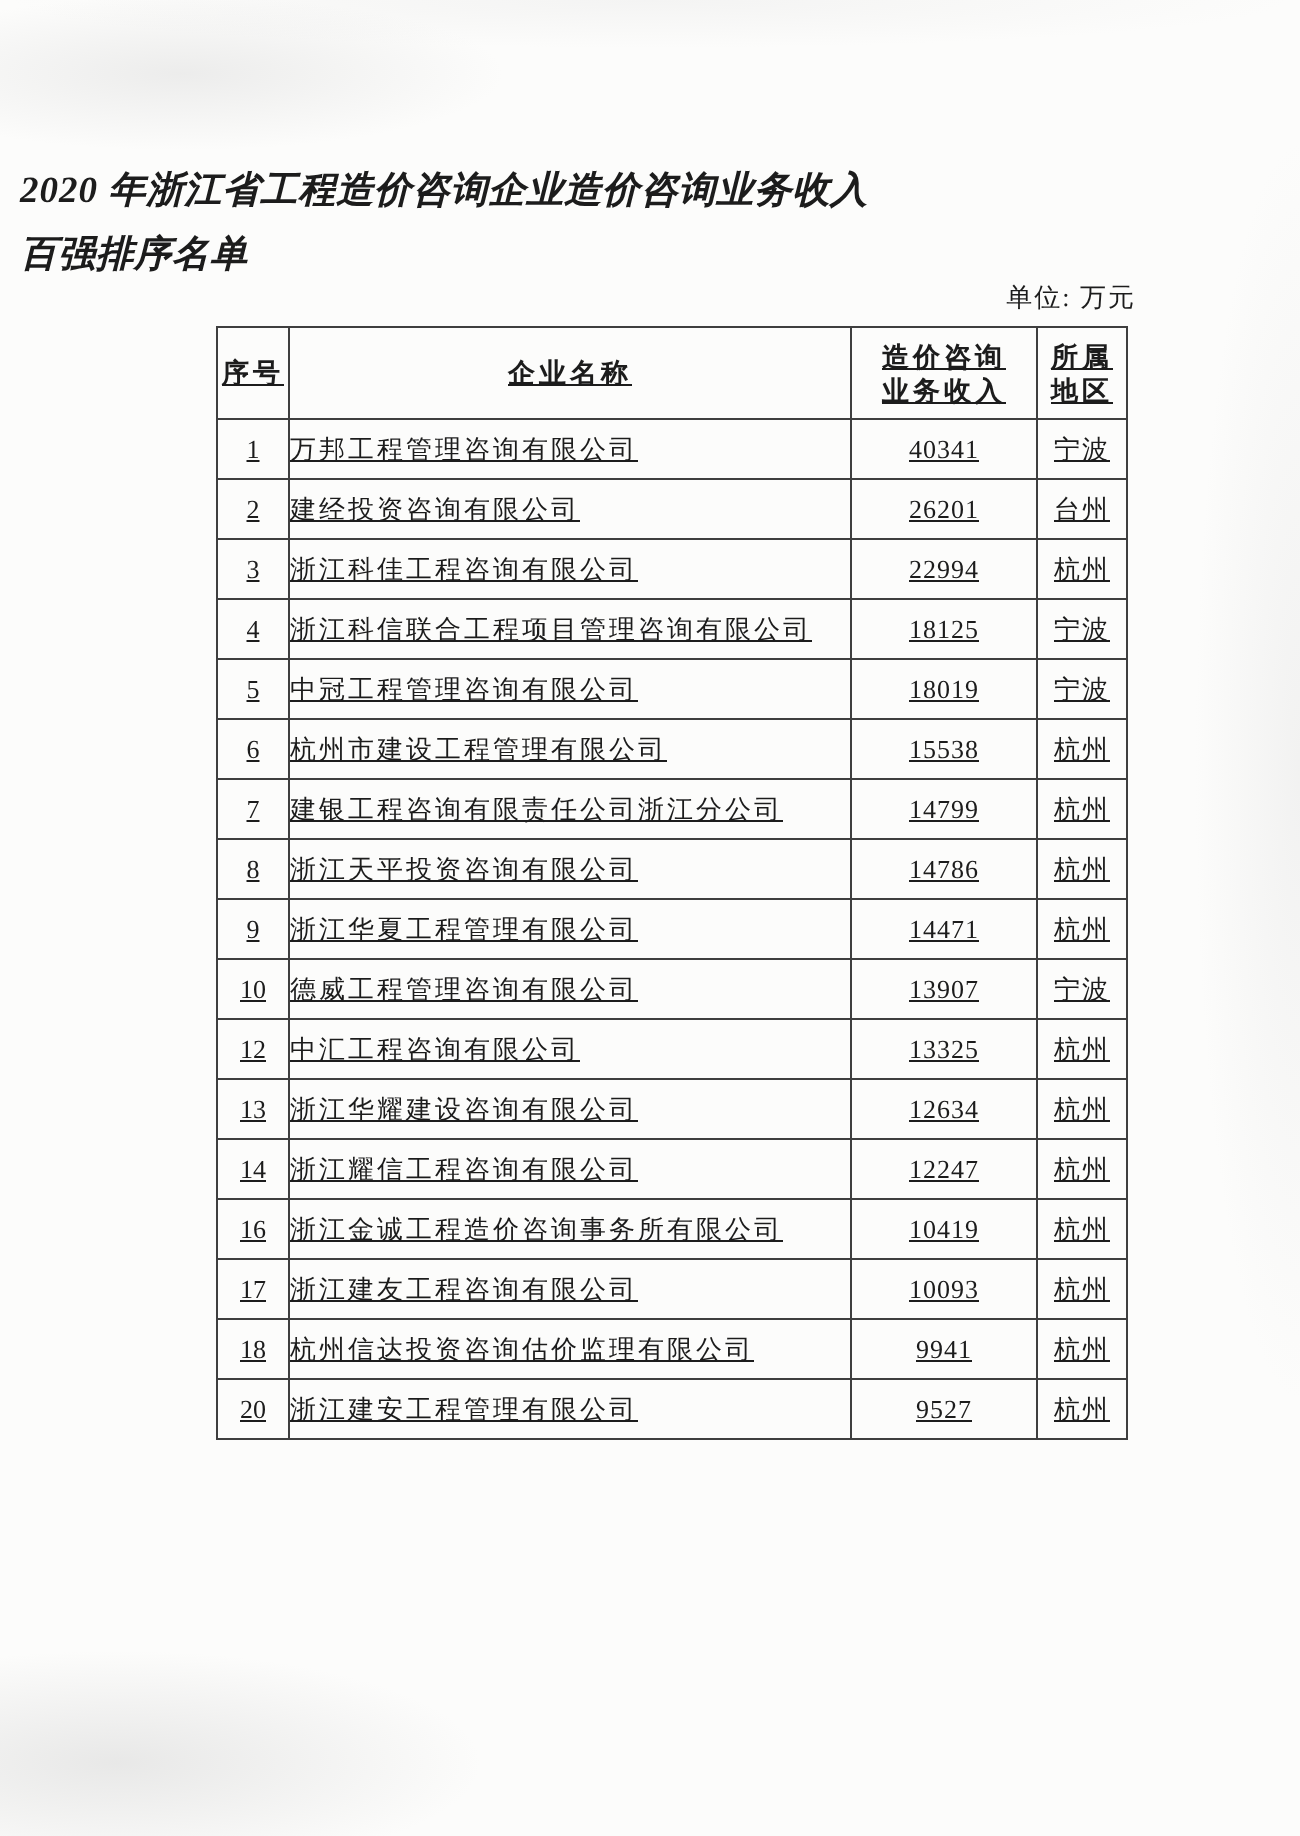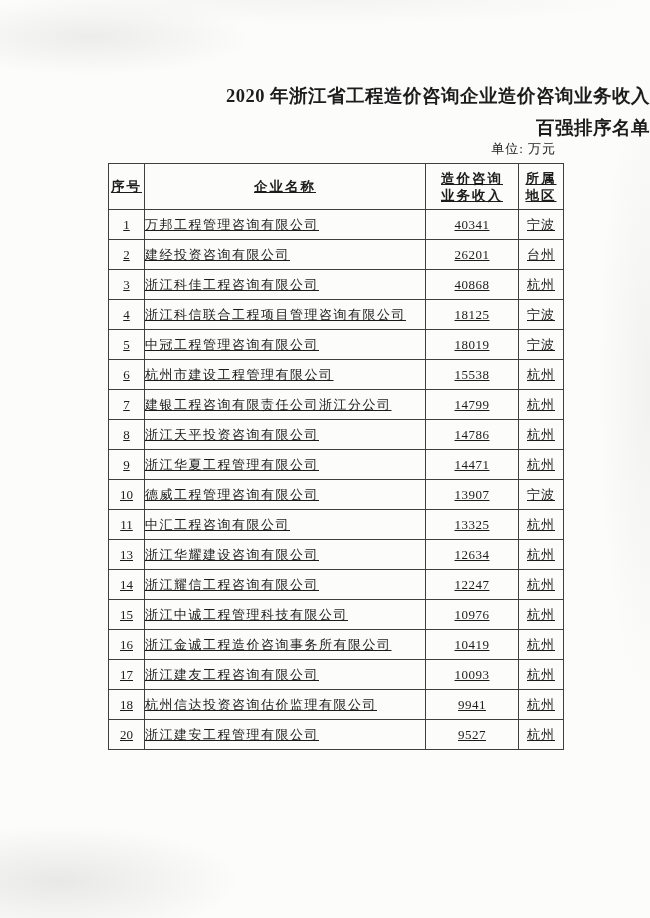--- a/index.html
+++ b/index.html
@@ -25,30 +25,31 @@
       radial-gradient(ellipse 70px 420px at 100% 42%, rgba(215,215,215,0.28), rgba(215,215,215,0) 75%),
       radial-gradient(ellipse 400px 30px at 50% 0%, rgba(215,215,215,0.22), rgba(215,215,215,0) 80%),
       var(--paper);
     overflow: hidden;
   }
   .doc-title {
     position: absolute;
     top: 80px;
     left: 10px;
     width: 640px;
-    text-align: right;
+    text-align: left;
     font-weight: bold;
     font-size: 18.5px;
     line-height: 32px;
     letter-spacing: 0.5px;
+    font-style: italic;
   }
   .unit-note {
     position: absolute;
     top: 140px;
-    left: 108px;
+    left: 120px;
     width: 448px;
     text-align: right;
     font-size: 13px;
     letter-spacing: 1px;
   }
   table.ranking {
     position: absolute;
     top: 163px;
     left: 108px;
     width: 455px;
@@ -122,21 +123,21 @@
     </tr>
         <tr>
       <td class="c-rank">2</td>
       <td class="c-name">建经投资咨询有限公司</td>
       <td class="c-rev">26201</td>
       <td class="c-region">台州</td>
     </tr>
         <tr>
       <td class="c-rank">3</td>
       <td class="c-name">浙江科佳工程咨询有限公司</td>
-      <td class="c-rev">40868</td>
+      <td class="c-rev">22994</td>
       <td class="c-region">杭州</td>
     </tr>
         <tr>
       <td class="c-rank">4</td>
       <td class="c-name">浙江科信联合工程项目管理咨询有限公司</td>
       <td class="c-rev">18125</td>
       <td class="c-region">宁波</td>
     </tr>
         <tr>
       <td class="c-rank">5</td>
@@ -168,44 +169,38 @@
       <td class="c-rev">14471</td>
       <td class="c-region">杭州</td>
     </tr>
         <tr>
       <td class="c-rank">10</td>
       <td class="c-name">德威工程管理咨询有限公司</td>
       <td class="c-rev">13907</td>
       <td class="c-region">宁波</td>
     </tr>
         <tr>
-      <td class="c-rank">11</td>
+      <td class="c-rank">12</td>
       <td class="c-name">中汇工程咨询有限公司</td>
       <td class="c-rev">13325</td>
       <td class="c-region">杭州</td>
     </tr>
         <tr>
       <td class="c-rank">13</td>
       <td class="c-name">浙江华耀建设咨询有限公司</td>
       <td class="c-rev">12634</td>
       <td class="c-region">杭州</td>
     </tr>
         <tr>
       <td class="c-rank">14</td>
       <td class="c-name">浙江耀信工程咨询有限公司</td>
       <td class="c-rev">12247</td>
       <td class="c-region">杭州</td>
     </tr>
         <tr>
-      <td class="c-rank">15</td>
-      <td class="c-name">浙江中诚工程管理科技有限公司</td>
-      <td class="c-rev">10976</td>
-      <td class="c-region">杭州</td>
-    </tr>
-        <tr>
       <td class="c-rank">16</td>
       <td class="c-name">浙江金诚工程造价咨询事务所有限公司</td>
       <td class="c-rev">10419</td>
       <td class="c-region">杭州</td>
     </tr>
         <tr>
       <td class="c-rank">17</td>
       <td class="c-name">浙江建友工程咨询有限公司</td>
       <td class="c-rev">10093</td>
       <td class="c-region">杭州</td>

